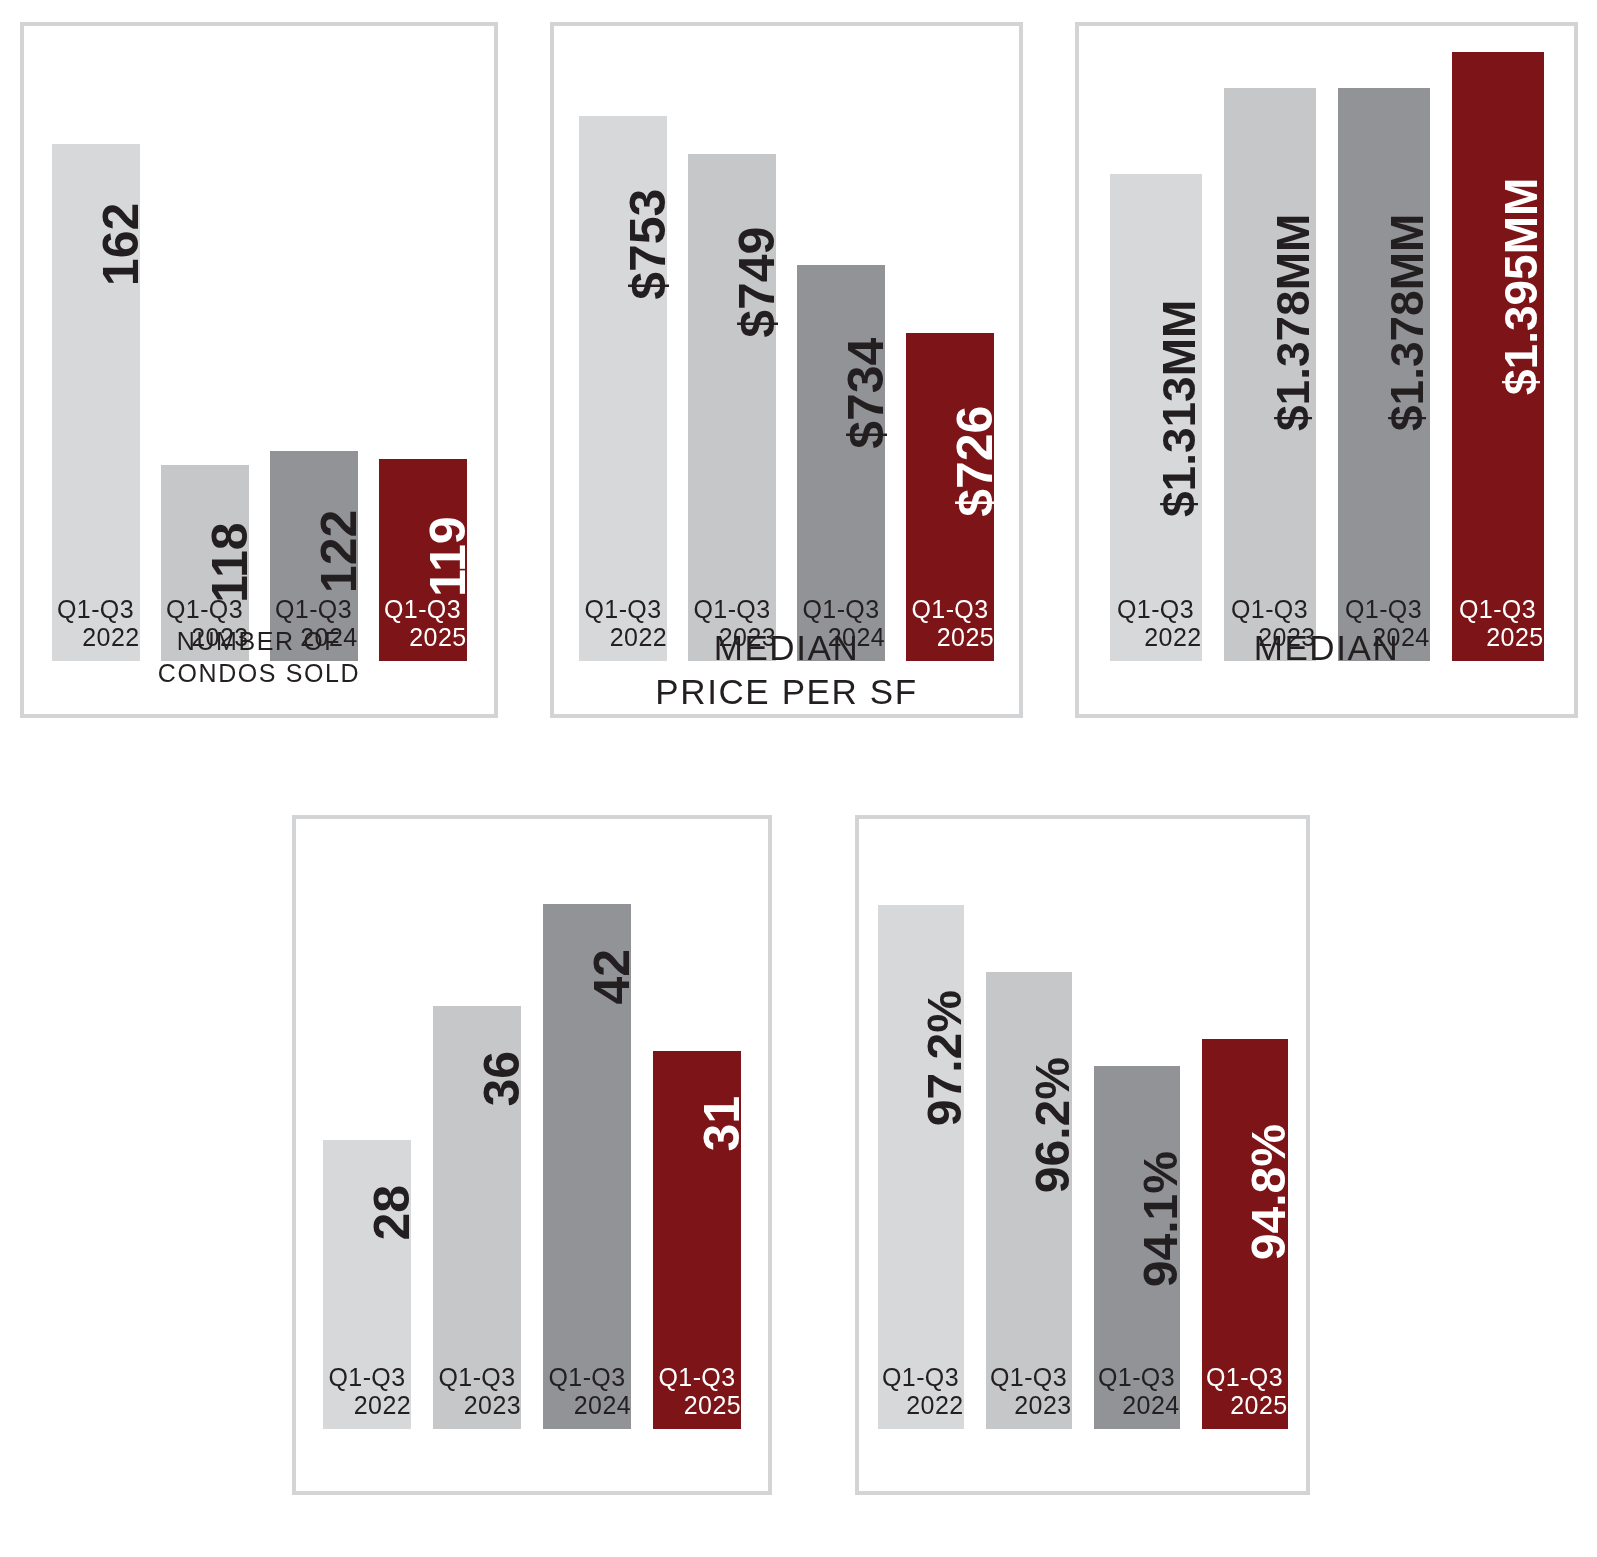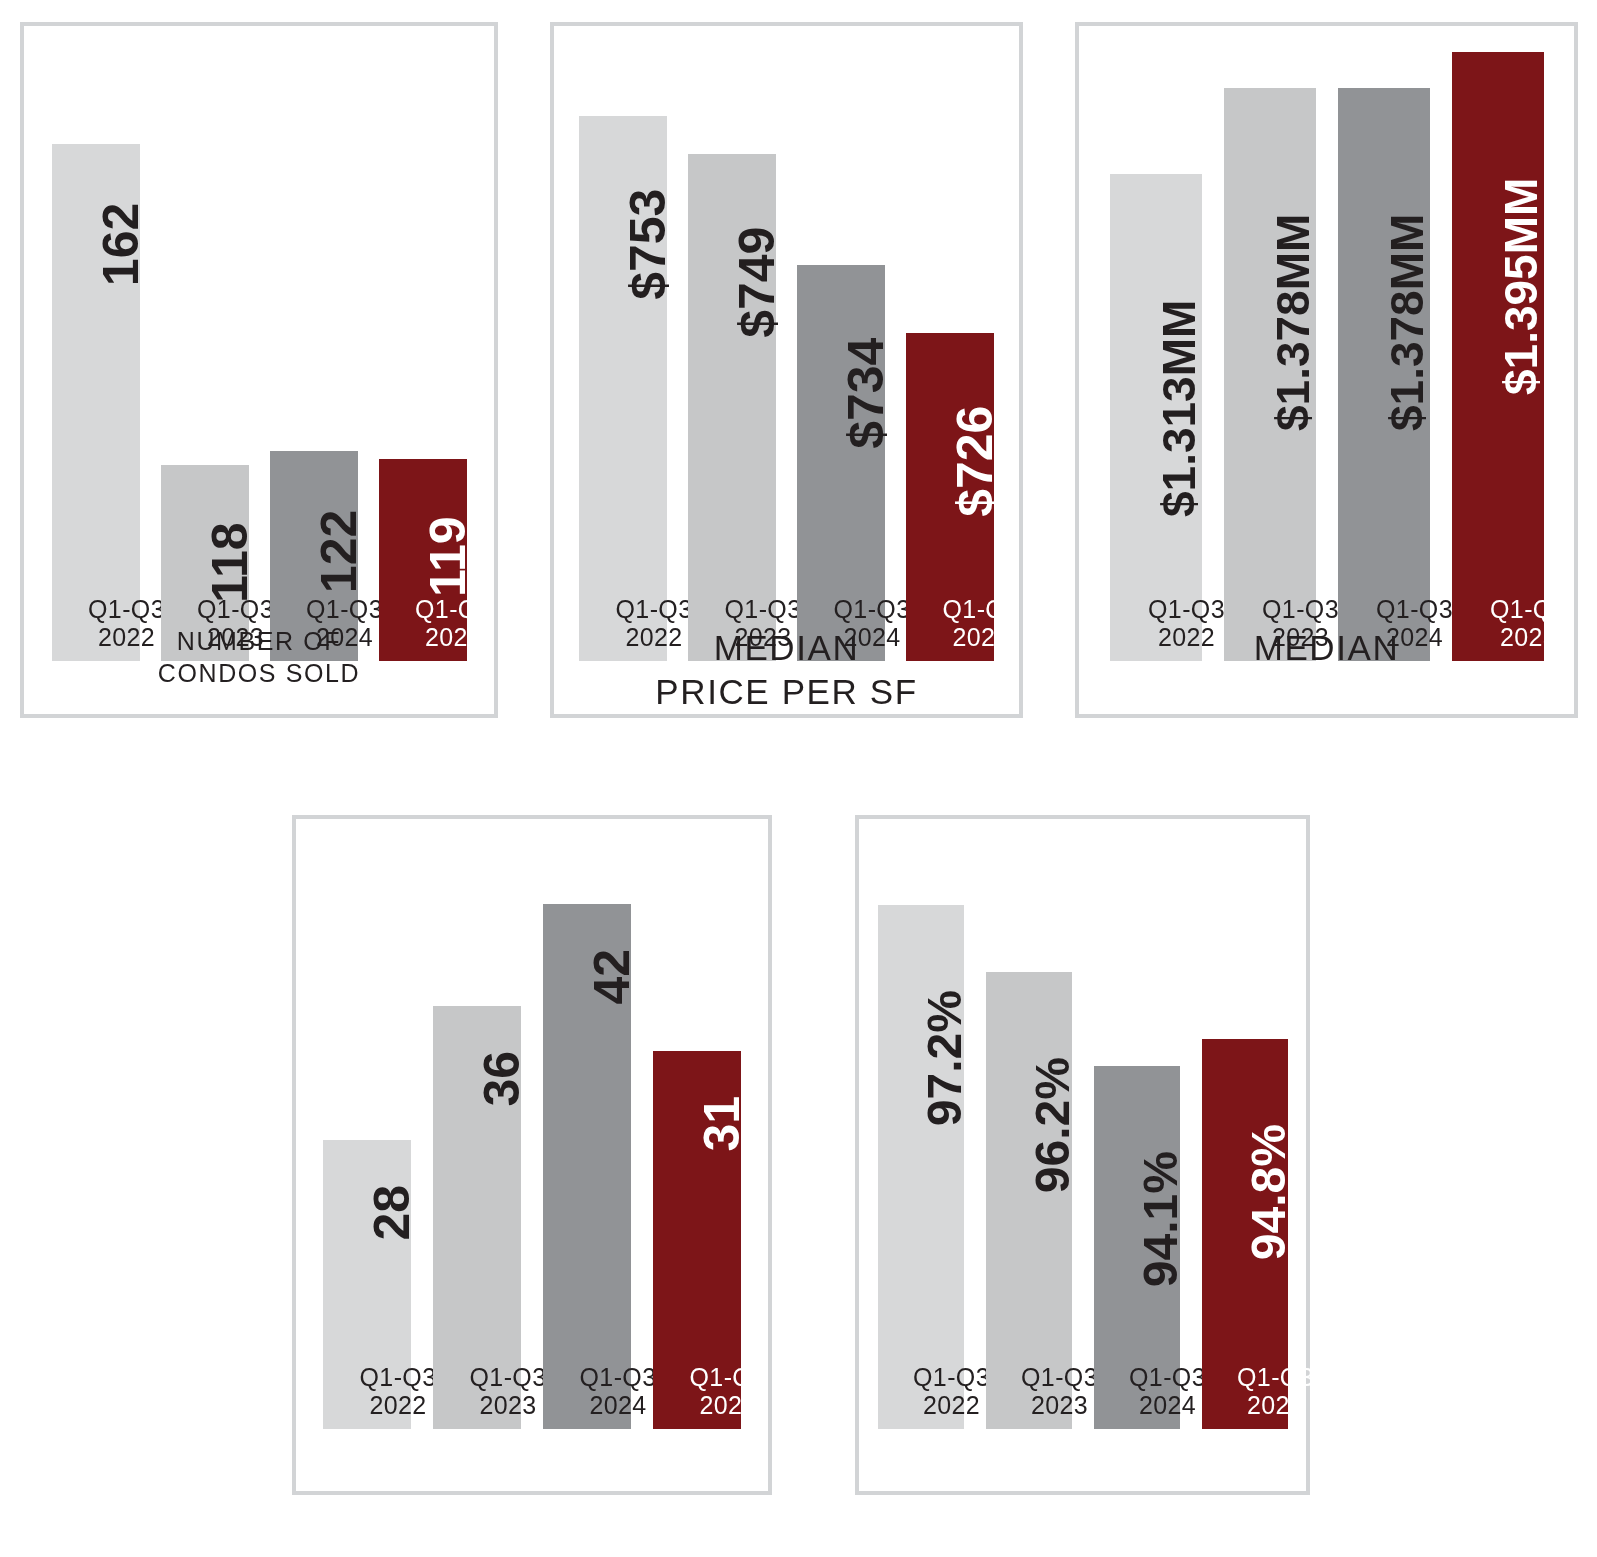--- a/index.html
+++ b/index.html
@@ -87,24 +87,23 @@
 
   .bar-period {
     position: absolute;
     bottom: 10px;
     left: 0;
     width: 100%;
     text-align: center;
     line-height: 1.12;
     font-weight: 400;
     letter-spacing: 0.4px;
-    margin-left: 31px;
   }
   .bar-period .p1 { display: block; }
-  .bar-period .p2 { display: block; }
+  .bar-period .p2 { display: block; text-align: right; }
 
   .panel-caption {
     position: absolute;
     left: 0;
     width: 100%;
     text-align: center;
     color: #231f20;
     font-weight: 400;
     letter-spacing: 1.6px;
     line-height: 1.26;

